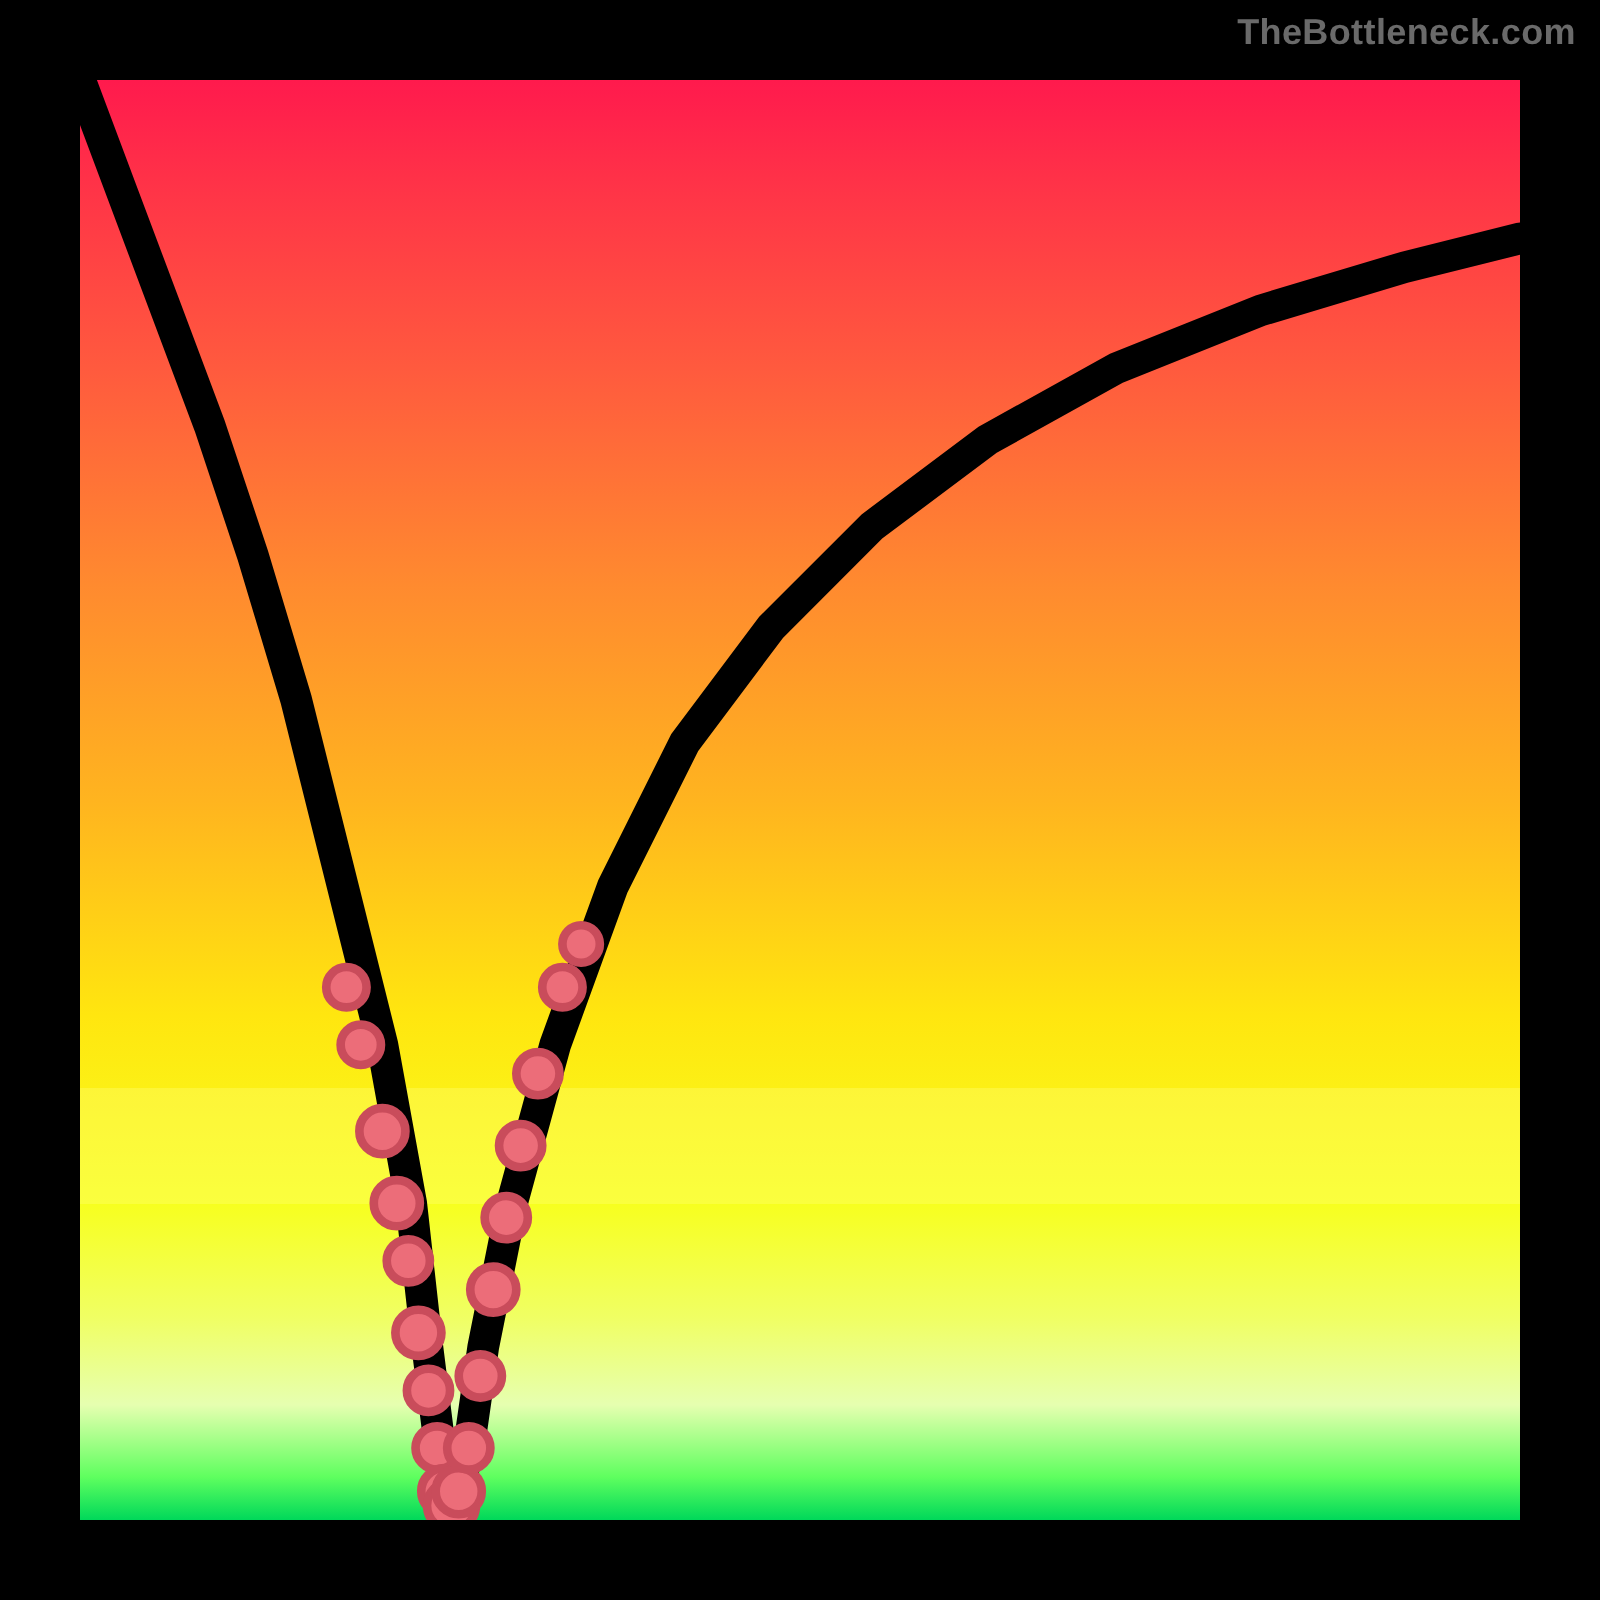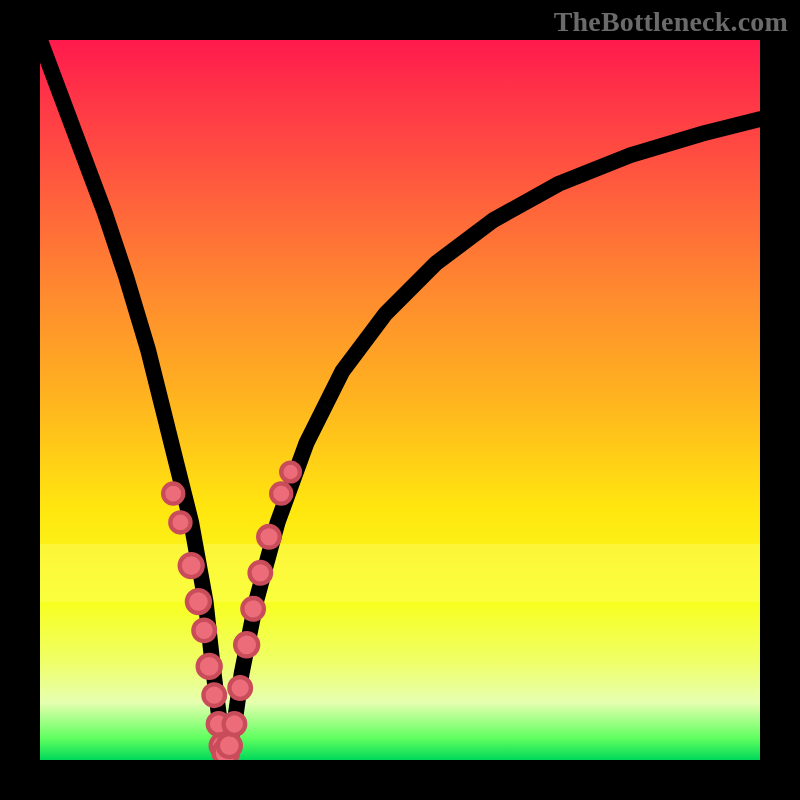--- a/index.html
+++ b/index.html
@@ -35,22 +35,22 @@
       #f0ff64 86%,
       #e6ffb0 92%,
       #5fff5f 97%,
       #00d85a 100%
     );
   }
   .watermark {
     position: absolute;
     top: 6px;
     right: 12px;
-    font-family: Liberation Serif, serif;
-    font-size: 28px;
+    font-family: Liberation Sans, sans-serif;
+    font-size: 18px;
     font-weight: 600;
     color: #6a6a6a;
     letter-spacing: 0.2px;
     user-select: none;
   }
   svg.curve {
     position: absolute;
     left: 0;
     top: 0;
     width: 720px;

